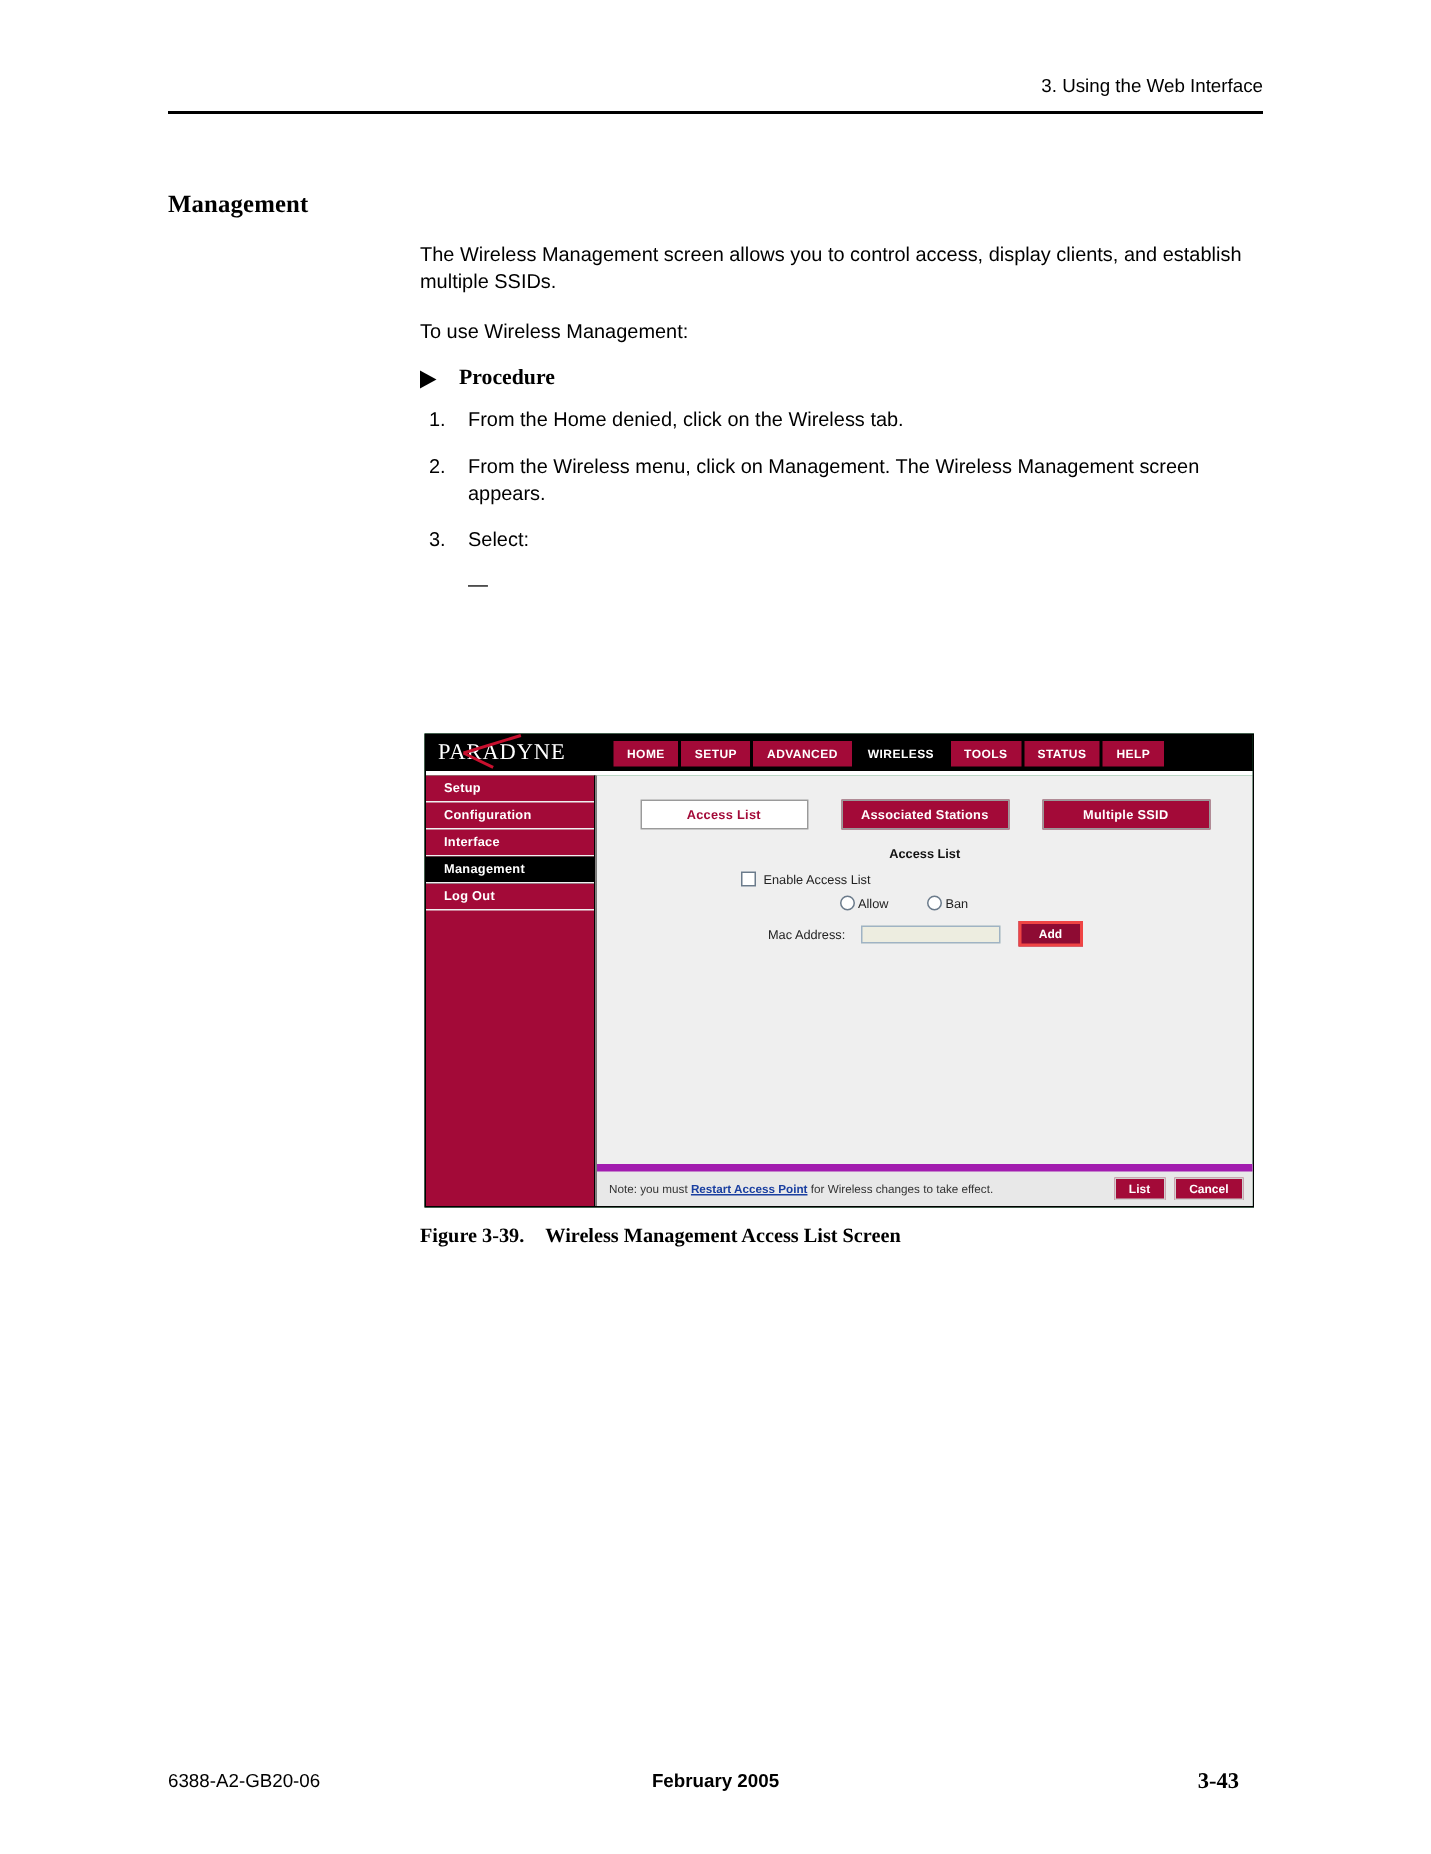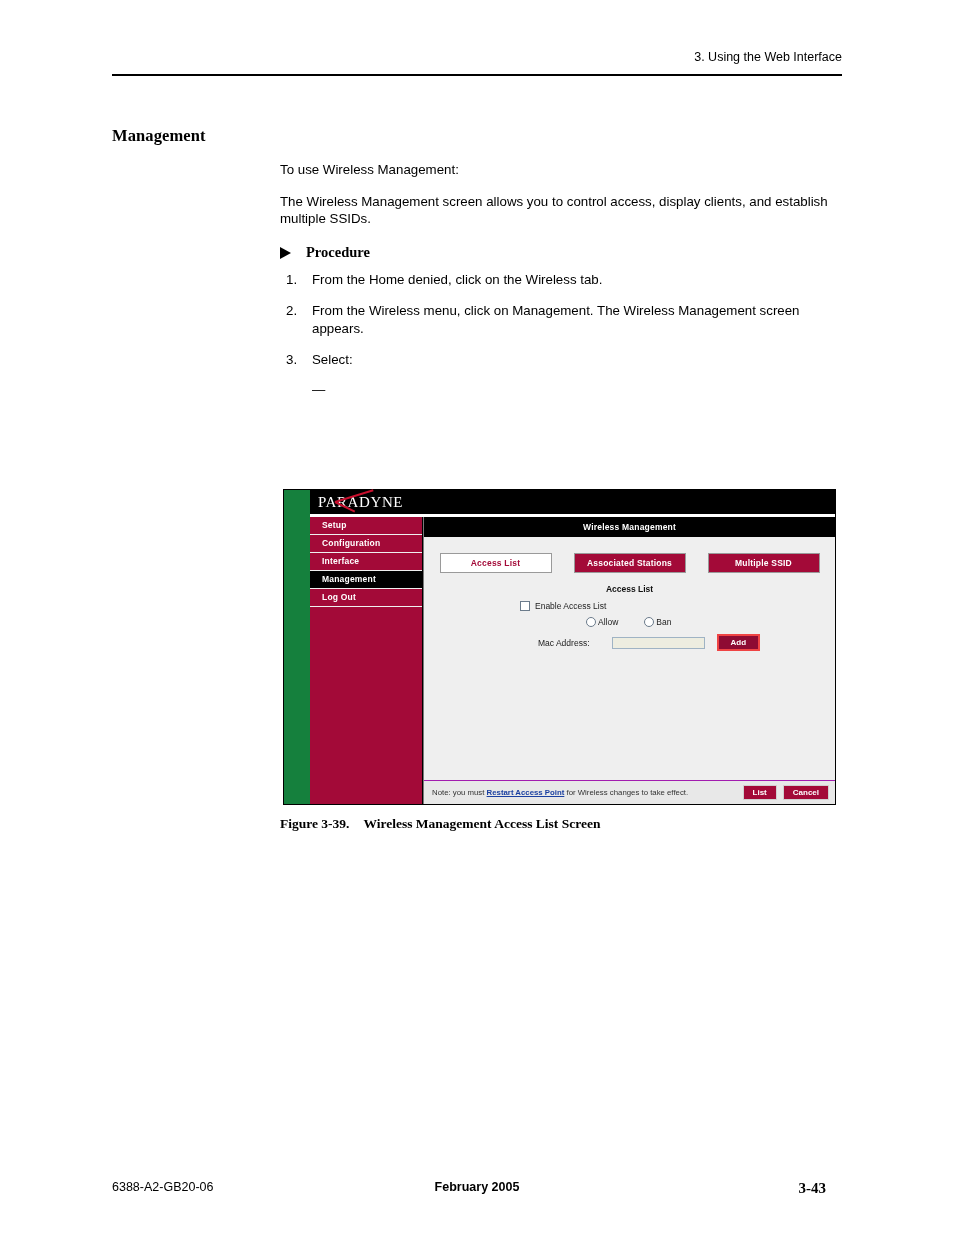--- a/index.html
+++ b/index.html
@@ -114,21 +114,20 @@
   .figure {
     position: absolute;
     left: 283px;
     top: 489px;
     width: 553px;
     height: 316px;
     background: #15803d;
     border: 1px solid #000;
     box-sizing: border-box;
     font-size: 8px;
-    padding-left: 26px;
   }
   .ui-topbar {
     position: relative;
     height: 24px;
     background: #000;
     display: flex;
     align-items: center;
   }
   .logo {
     position: relative;
@@ -289,42 +288,42 @@
     width: 8px; height: 8px;
     border: 1px solid #6b7b8b;
     border-radius: 50%;
     background: #ffffff;
     display: inline-block;
     margin-right: 2px;
   }
   .radio-gap { width: 26px; display: inline-block; }
 
   .mac-row { padding-left: 18px; }
-  .mac-label { margin-right: 22px; font-size: 8.5px; }
+  .mac-label { margin-right: 10px; font-size: 8.5px; }
   .mac-input {
     width: 93px;
     height: 12px;
     background: #EDEDE0;
     border: 1px solid #9fb3c4;
     box-sizing: border-box;
   }
   .btn-add {
     margin-left: 12px;
     background: #8E0B33;
     color: #ffffff;
     font-size: 8px;
     font-weight: bold;
     padding: 2px 12px;
     border: 2px solid #ef4444;
     line-height: 9px;
   }
 
   .panel-footer {
     background: #E8E8E8;
-    border-top: 1px solid #a21caf;
+    border-top: 5px solid #a21caf;
     display: flex;
     align-items: center;
     padding: 3px 6px 3px 8px;
     height: 17px;
   }
   .note {
     font-size: 7.8px;
     color: #333;
     flex: 1;
   }
@@ -370,22 +369,22 @@
 </style>
 </head>
 <body>
 
 <div class="running-head">3. Using the Web Interface</div>
 <div class="head-rule"></div>
 
 <div class="section-title">Management</div>
 
 <div class="body-col">
+  <p class="para">The Wireless Management screen allows you to control access, display clients, and establish multiple SSIDs.</p>
   <p class="para tight">To use Wireless Management:</p>
-  <p class="para">The Wireless Management screen allows you to control access, display clients, and establish multiple SSIDs.</p>
 
   <div class="proc-head">
     <span class="proc-arrow"></span>
     <span>Procedure</span>
   </div>
 
   <ol class="steps">
     <li>
       <span class="num">1.</span>
       <span>From the Home denied, click on the Wireless tab.</span>
@@ -407,36 +406,44 @@
 </div>
 
 <div class="figure">
 
   <div class="ui-topbar">
     <div class="logo">
       <span>PARADYNE</span>
       <span class="swoosh"></span>
       <span class="swoosh2"></span>
     </div>
+    <div class="tabs">
+      <div class="tab">HOME</div>
+      <div class="tab">SETUP</div>
+      <div class="tab">ADVANCED</div>
+      <div class="tab active">WIRELESS</div>
+      <div class="tab">TOOLS</div>
+      <div class="tab">STATUS</div>
+      <div class="tab">HELP</div>
+    </div>
   </div>
 
   <div class="ui-hr"></div>
 
   <div class="ui-body">
 
     <div class="sidebar">
       <div class="side-item">Setup</div>
       <div class="side-item">Configuration</div>
       <div class="side-item">Interface</div>
       <div class="side-item active">Management</div>
       <div class="side-item">Log Out</div>
     </div>
 
     <div class="panel">
-      <div class="panel-title">Wireless Management</div>
 
       <div class="panel-main">
 
         <div class="subtabs">
           <div class="subtab active">Access List</div>
           <div class="subtab">Associated Stations</div>
           <div class="subtab">Multiple SSID</div>
         </div>
 
         <div class="access-heading">Access List</div>

